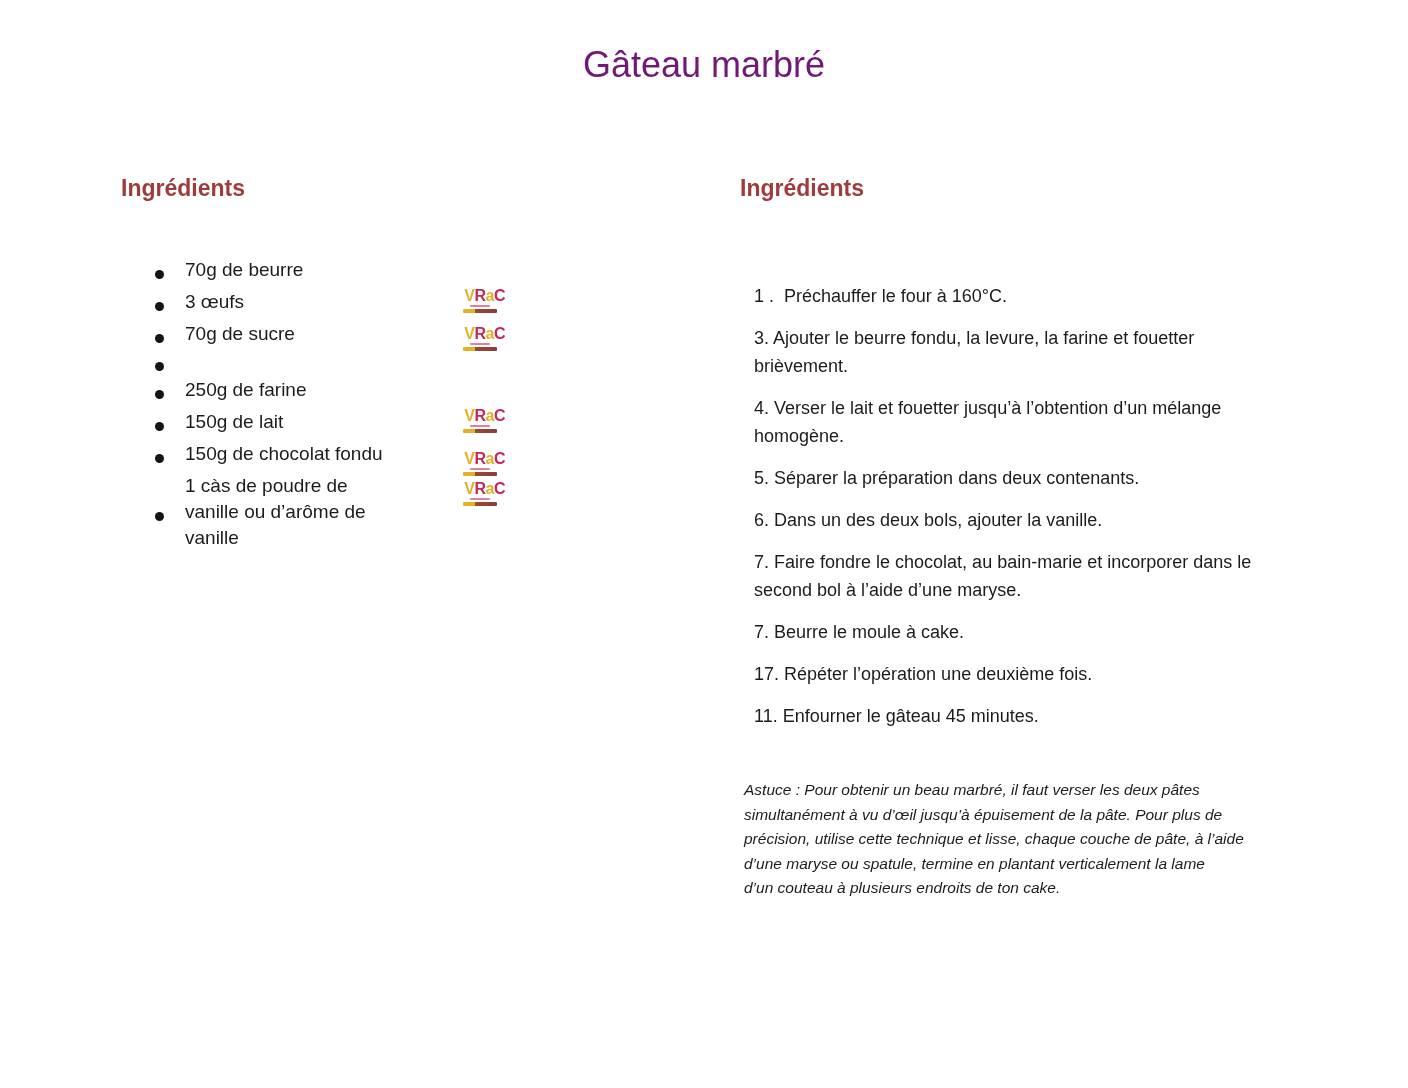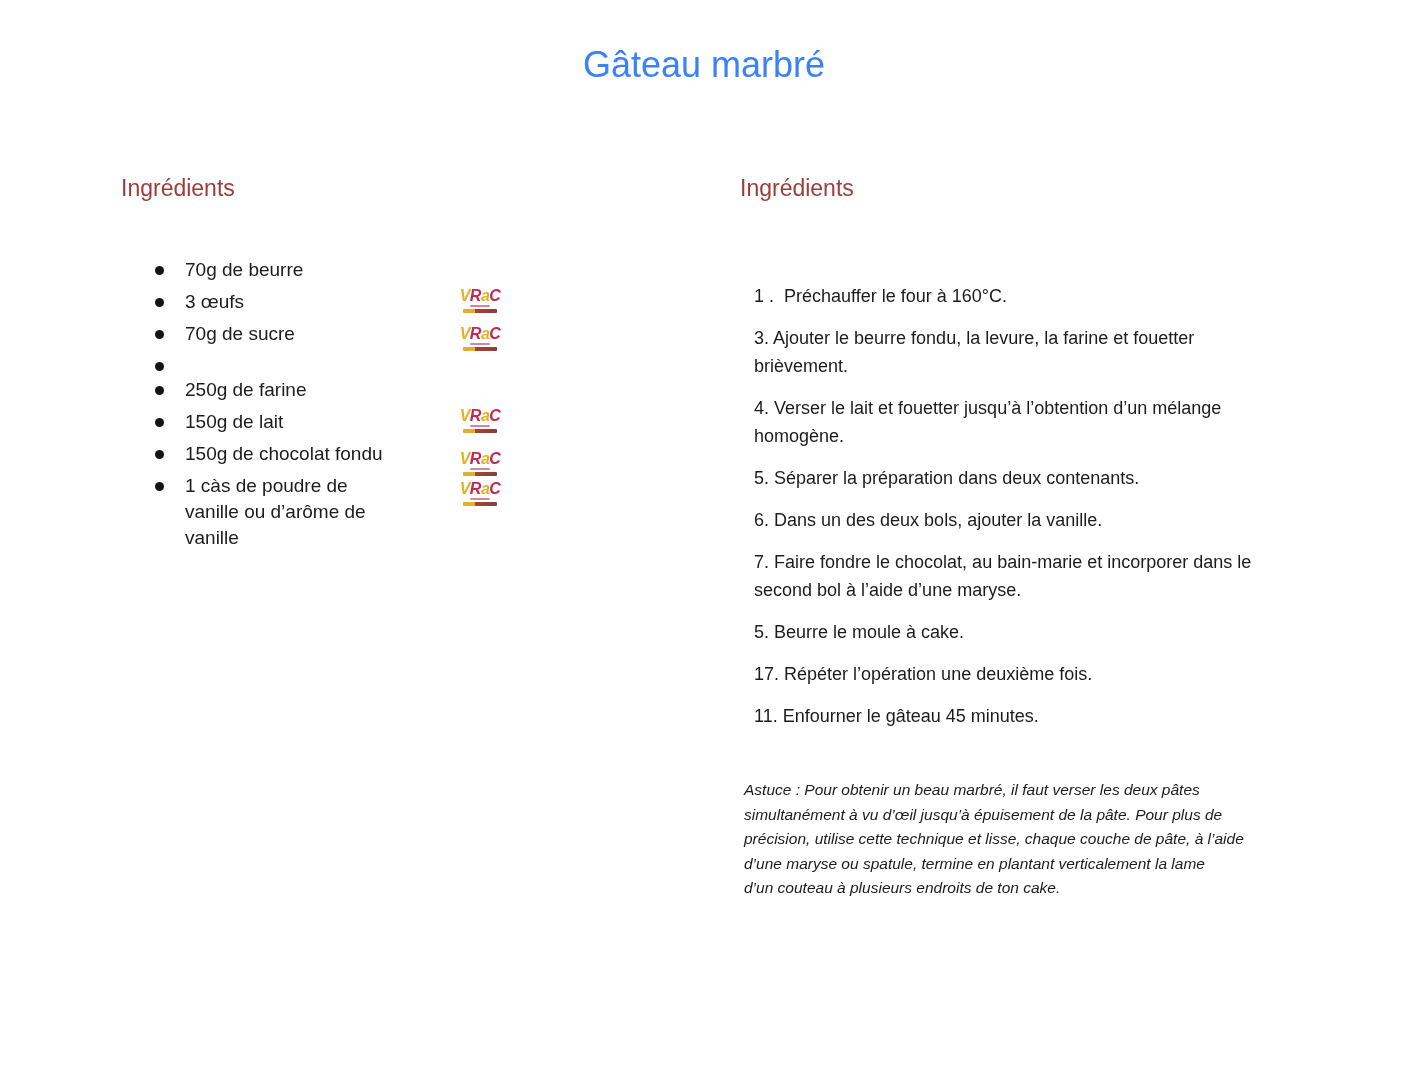--- a/index.html
+++ b/index.html
@@ -15,48 +15,48 @@
 
   .title {
     position: absolute;
     top: 44px;
     left: 0;
     width: 100%;
     text-align: center;
     font-size: 36px;
     font-weight: 400;
     line-height: 42px;
-    color: #3b82f6;
+    color: #701a75;
     margin: 0;
   }
 
   .col-heading {
     position: absolute;
     top: 173px;
     font-size: 23px;
-    font-weight: 400;
+    font-weight: 700;
     line-height: 30px;
     color: #9e3b3b;
     margin: 0;
   }
   #ingredients-heading { left: 121px; }
   #preparation-heading { left: 740px; }
 
   
   .ing-list {
     position: absolute;
     left: 155px;
     top: 257px;
     margin: 0;
     padding: 0;
     list-style: none;
   }
   .ing-list li {
     display: flex;
-    align-items: flex-start;
+    align-items: center;
     margin: 0 0 6px 0;
   }
   .bullet {
     flex: 0 0 auto;
     width: 9px;
     height: 9px;
     border-radius: 50%;
     background: #141414;
     margin: 9px 21px 0 0;
   }
@@ -93,23 +93,22 @@
     font-style: italic;
     line-height: 24.5px;
     white-space: pre-wrap;
     color: #1c1c1c;
   }
 
   
   .vrac-logo {
     position: absolute;
     width: 50px;
-    text-align: center;
+    text-align: right;
     line-height: 1;
-    font-style: italic;
   }
   .vrac-word {
     font-size: 16px;
     font-weight: 800;
     letter-spacing: -0.5px;
     line-height: 15px;
     white-space: nowrap;
   }
   .vrac-word .gold { color: #e2b226; }
   .vrac-word .crimson { color: #c32857; }
@@ -201,21 +200,21 @@
   <div class="steps">
     <p>1 .  Préchauffer le four à 160°C.</p>
     <p>3. Ajouter le beurre fondu, la levure, la farine et fouetter
 brièvement.</p>
     <p>4. Verser le lait et fouetter jusqu’à l’obtention d’un mélange
 homogène.</p>
     <p>5. Séparer la préparation dans deux contenants.</p>
     <p>6. Dans un des deux bols, ajouter la vanille.</p>
     <p>7. Faire fondre le chocolat, au bain-marie et incorporer dans le
 second bol à l’aide d’une maryse.</p>
-    <p>5. Beurre le moule à cake.</p>
+    <p>7. Beurre le moule à cake.</p>
     <p>17. Répéter l’opération une deuxième fois.</p>
     <p>11. Enfourner le gâteau 45 minutes.</p>
   </div>
 
   <p class="tip">Astuce : Pour obtenir un beau marbré, il faut verser les deux pâtes
 simultanément à vu d’œil jusqu’à épuisement de la pâte. Pour plus de
 précision, utilise cette technique et lisse, chaque couche de pâte, à l’aide
 d’une maryse ou spatule, termine en plantant verticalement la lame
 d’un couteau à plusieurs endroits de ton cake.</p>
 

